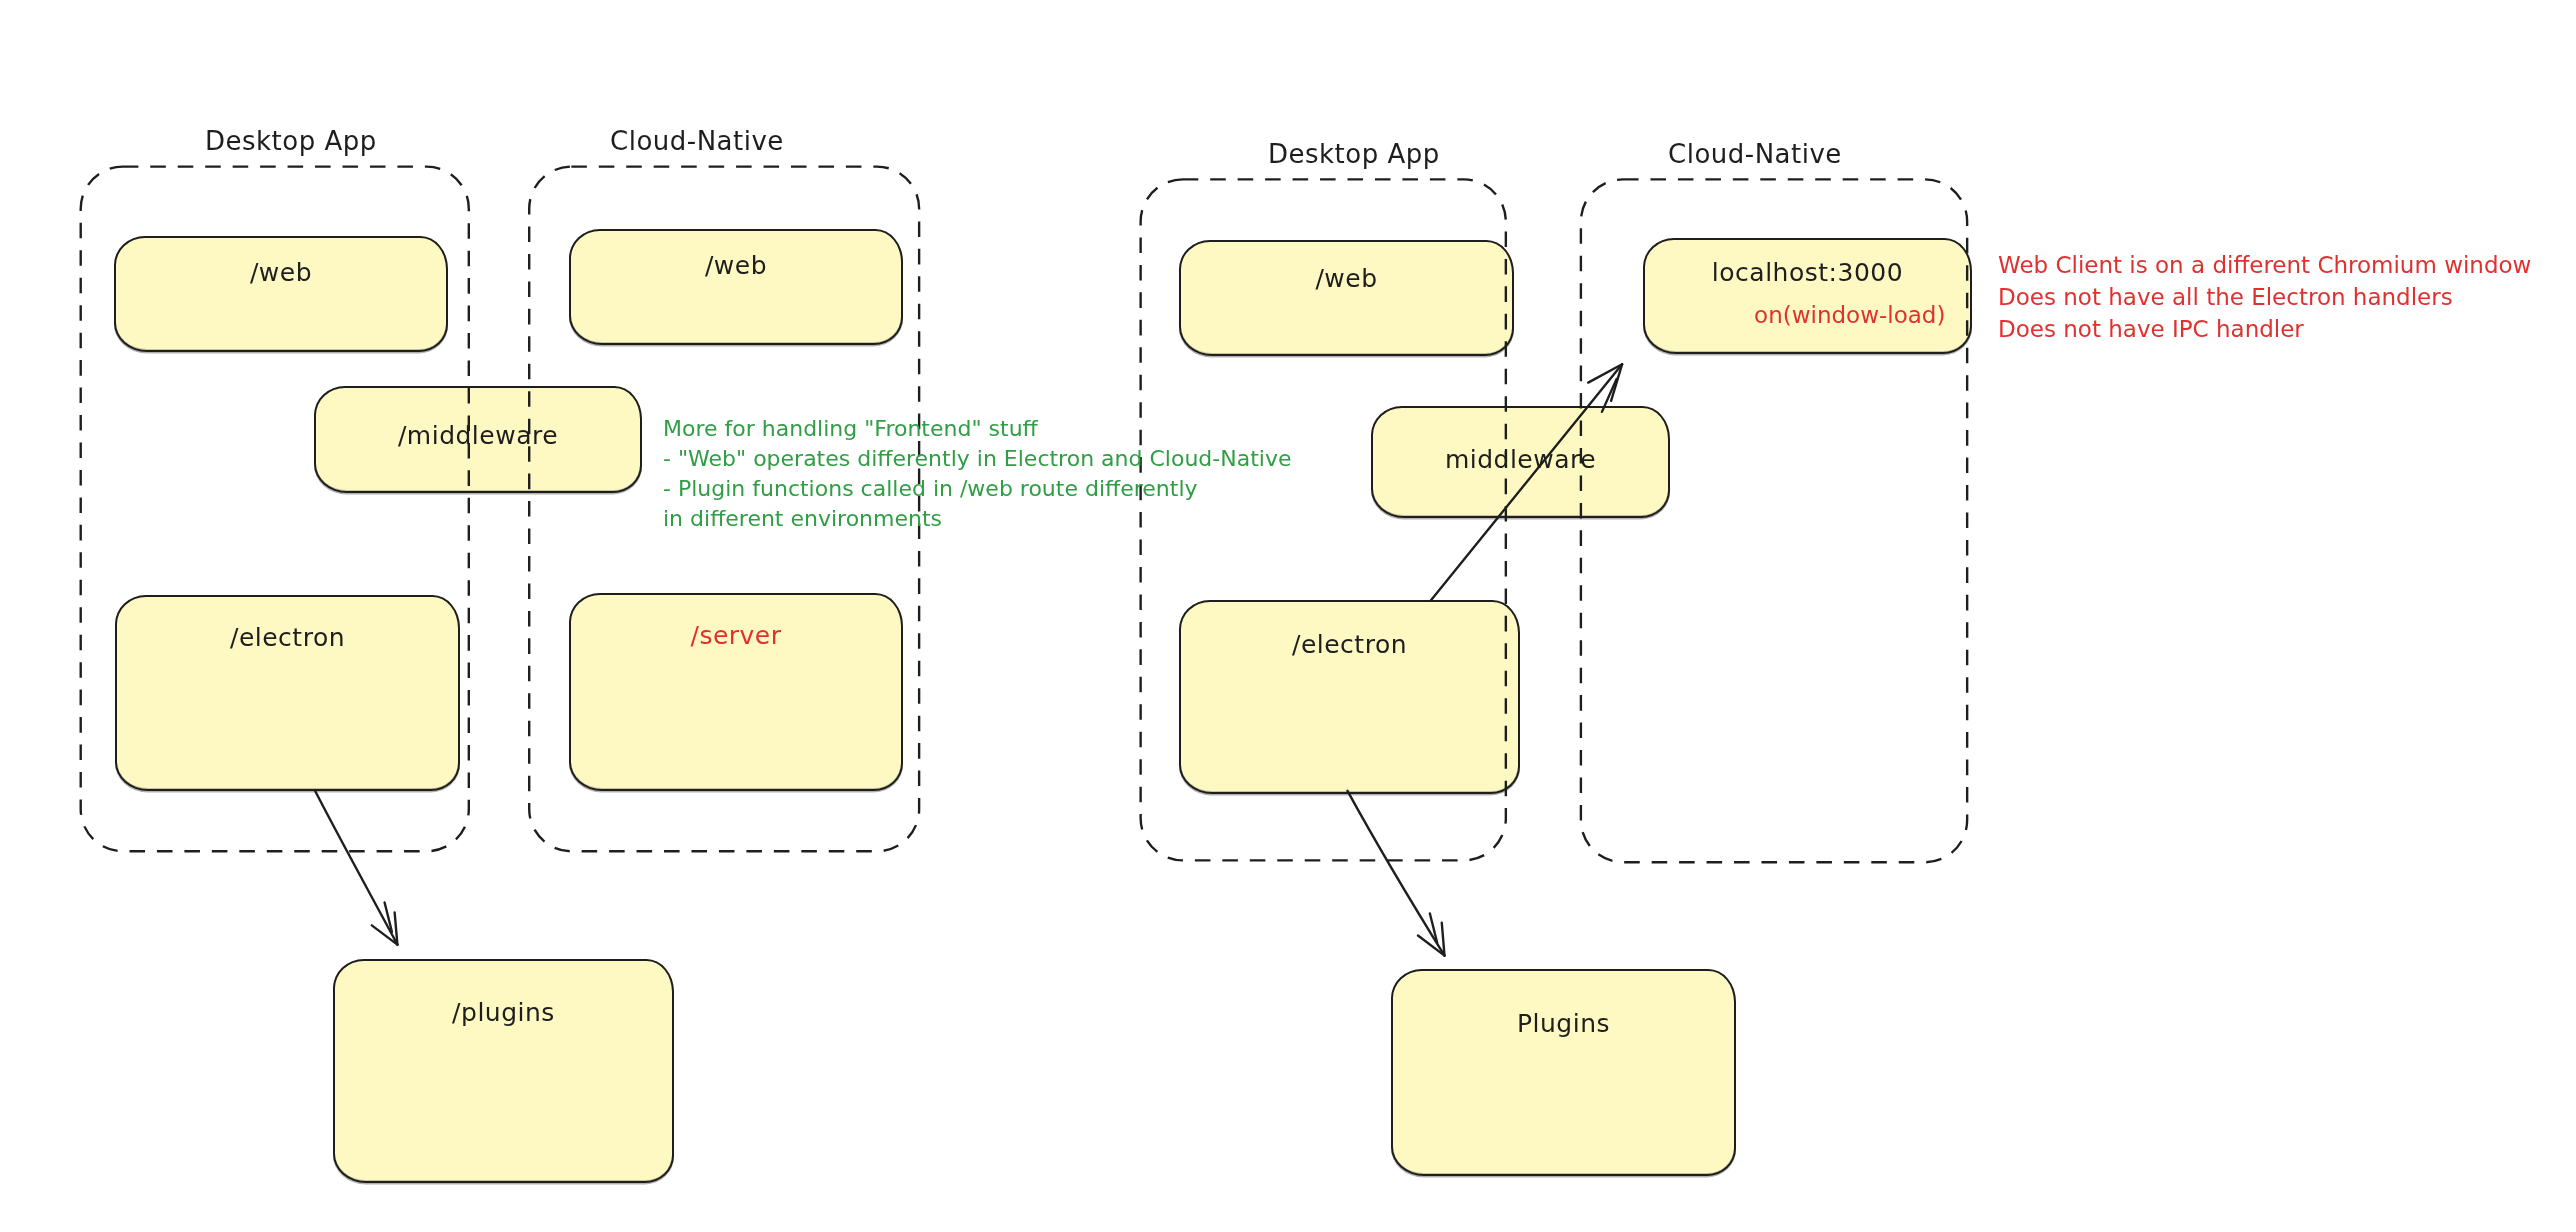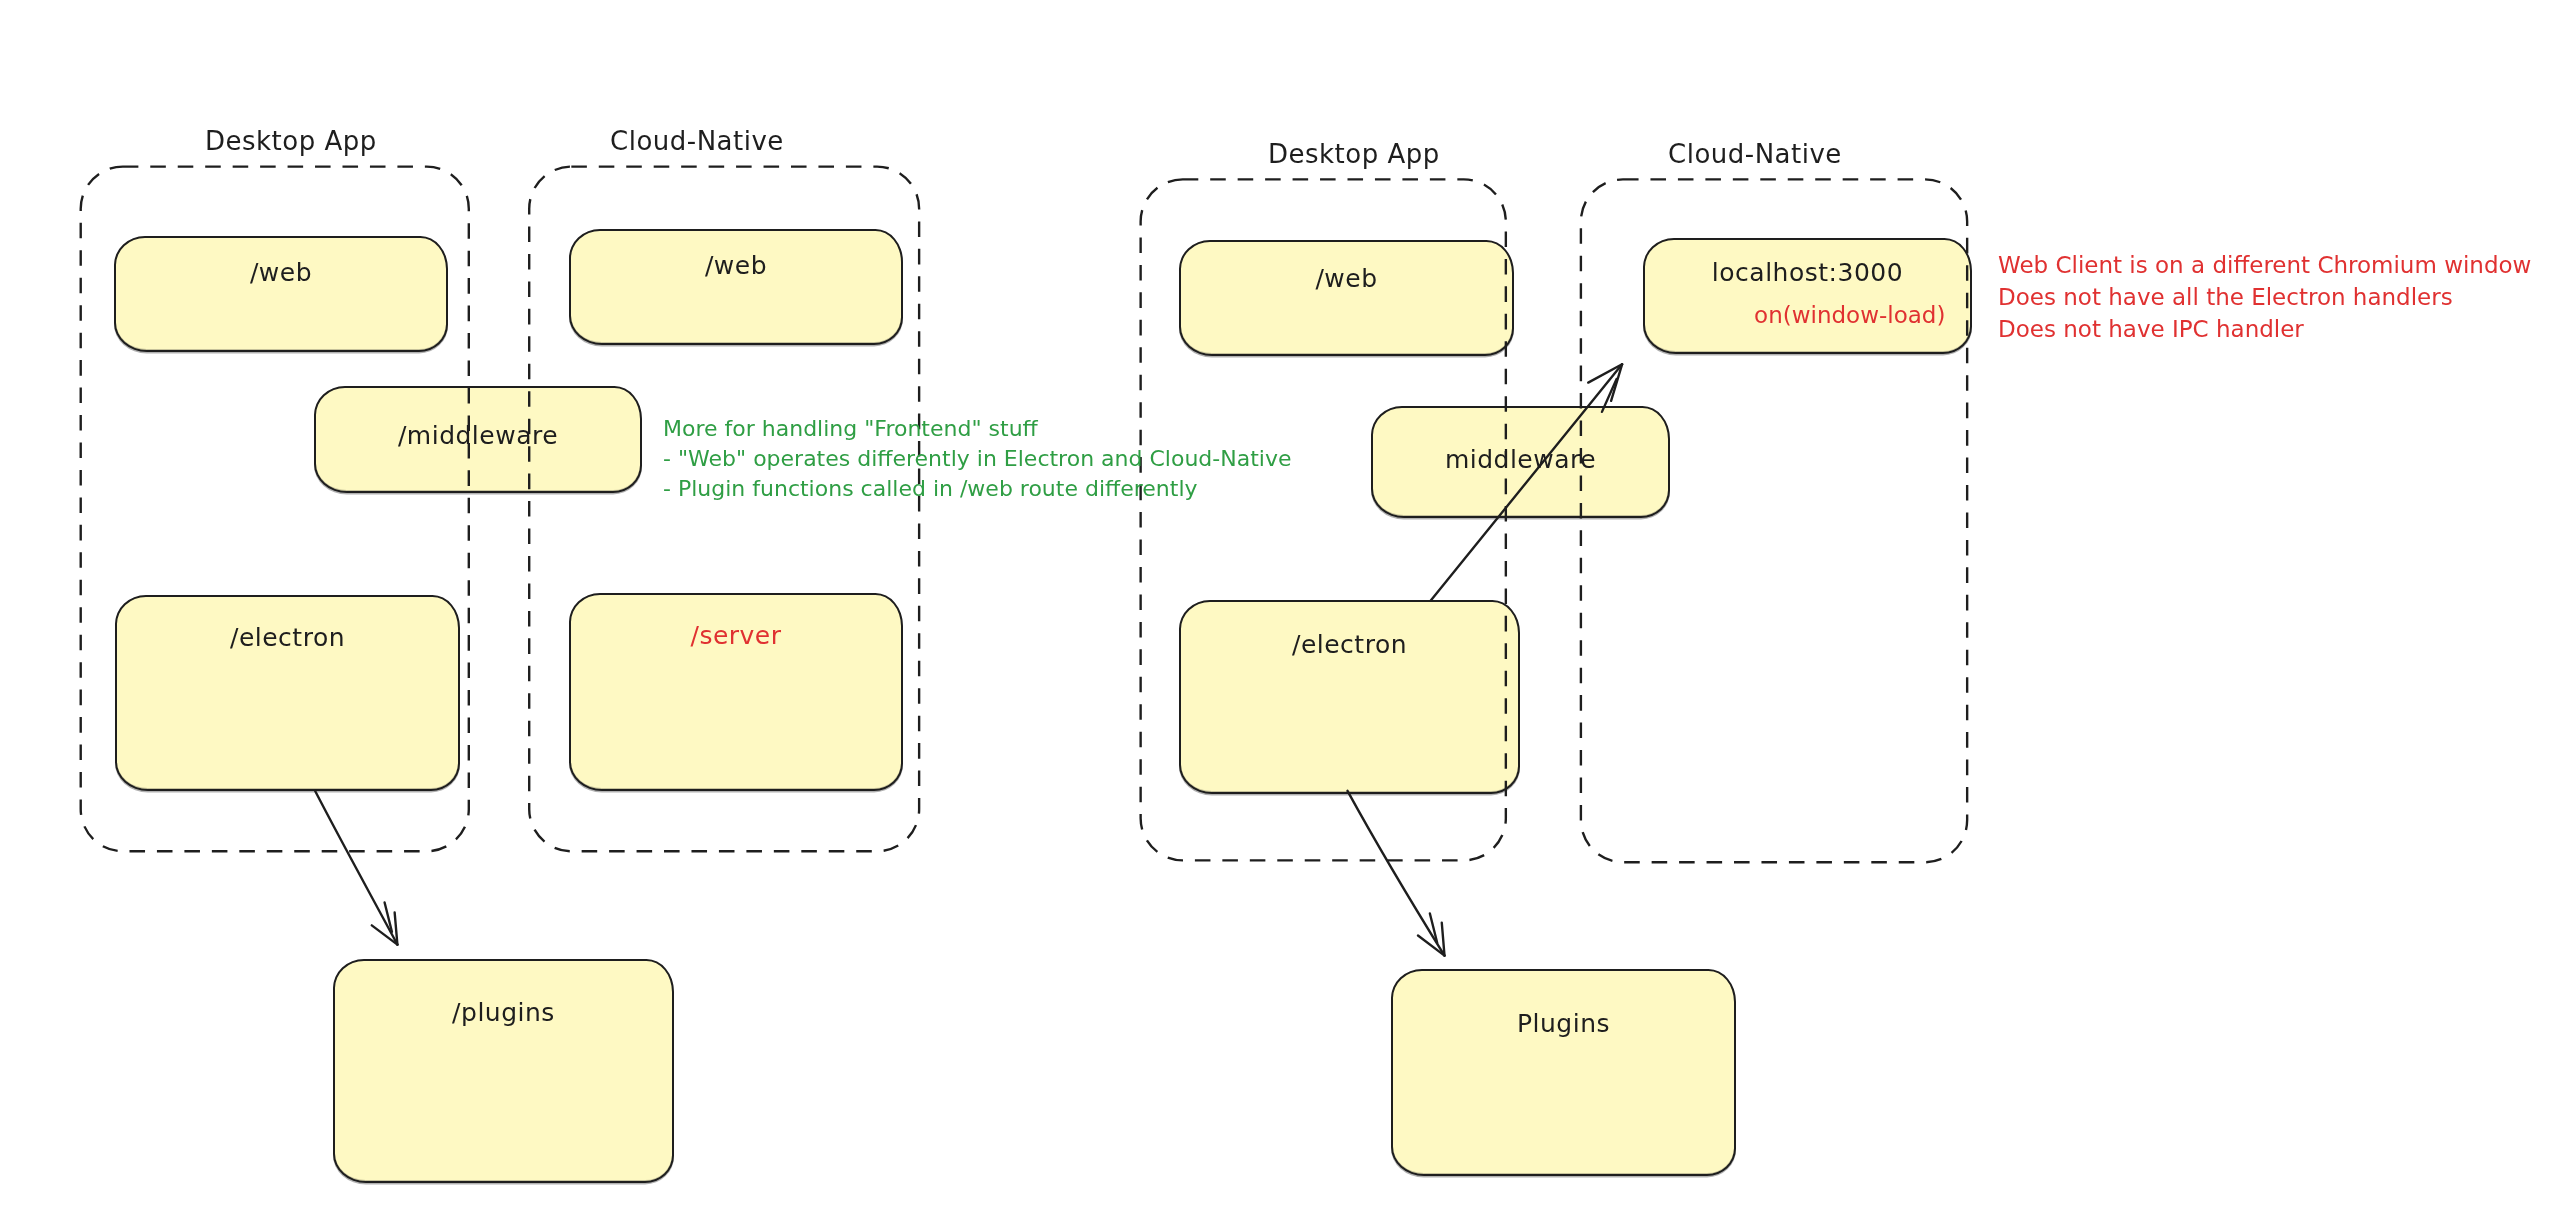--- a/index.html
+++ b/index.html
@@ -86,20 +86,21 @@
   </div>
 
   <div class="node" style="left:333px;top:959px;width:337px;height:220px;">
     <span class="lbl" style="margin-top:37px;">/plugins</span>
   </div>
 
   <div class="note green" style="left:663px;top:414px;">
     <span class="line">More for handling "Frontend" stuff</span>
     <span class="line">- "Web" operates differently in Electron and Cloud-Native</span>
     <span class="line">- Plugin functions called in /web route differently</span>
+    <span class="line">in different environments</span>
   </div>
 
   <div class="group-label" style="left:1268px;top:139px;">Desktop App</div>
 
   <div class="group-label" style="left:1668px;top:139px;">Cloud-Native</div>
 
   <div class="node" style="left:1179px;top:240px;width:331px;height:112px;">
     <span class="lbl" style="margin-top:22px;">/web</span>
   </div>
 

